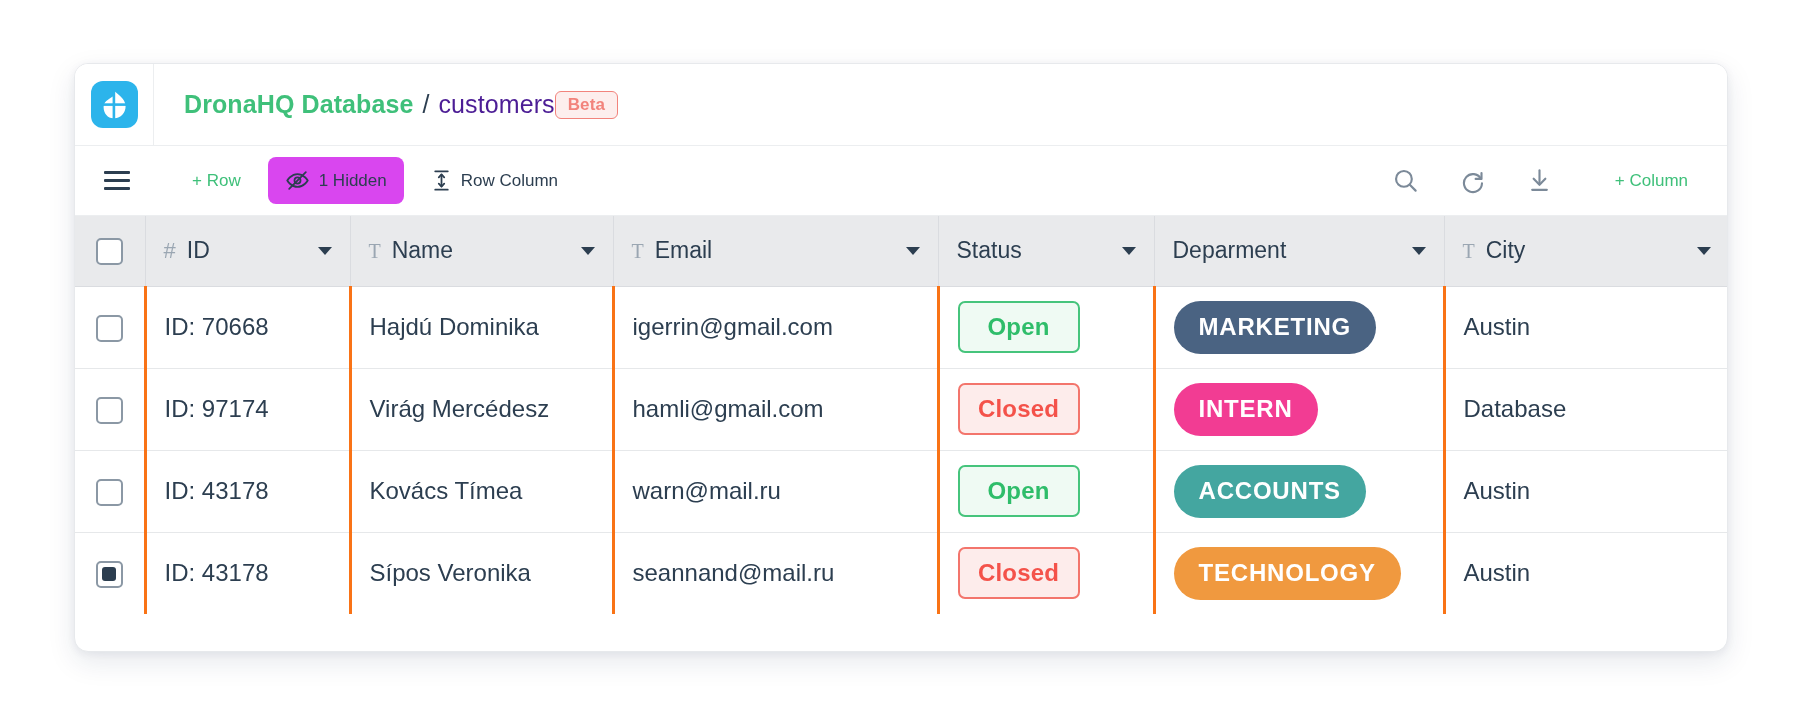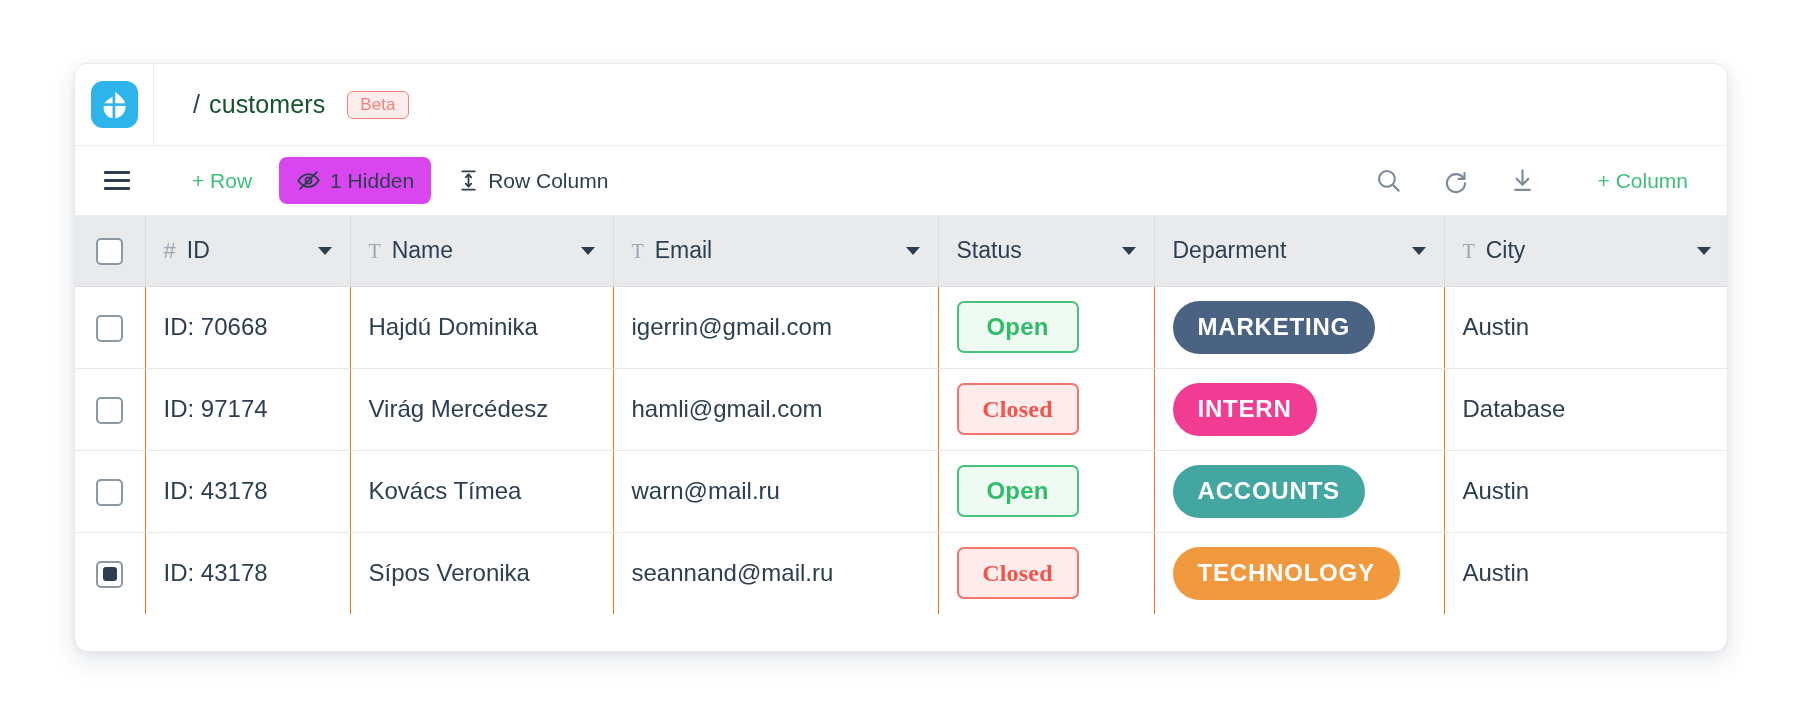--- a/index.html
+++ b/index.html
@@ -65,30 +65,29 @@
   .breadcrumb {
     display: flex;
     align-items: center;
     padding-left: 30px;
     gap: 0;
     font-size: 25px;
     letter-spacing: .1px;
   }
   .bc-db { color: #3fc07a; font-weight: 600; }
   .bc-sep { color: #2c3e50; margin: 0 9px; font-weight: 400; }
-  .bc-table { color: #14532d; font-weight: 400; }
+  .bc-table { color: #4c1d95; font-weight: 400; }
   .beta {
-    margin-left: 22px;
     border: 1.6px solid #f2837c;
     color: #f2837c;
     background: #fdeeed;
     border-radius: 6px;
     padding: 4px 12px 5px;
     font-size: 17px;
-    font-weight: 400;
+    font-weight: 700;
     line-height: 1;
   }
 
   
   .toolbar {
     height: 70px;
     min-height: 70px;
     display: flex;
     align-items: center;
     border-bottom: 1px solid #eceef0;
@@ -99,21 +98,21 @@
     width: 40px; height: 40px;
     display: flex; flex-direction: column;
     align-items: center; justify-content: center; gap: 5px;
     cursor: pointer;
     margin-right: 38px;
   }
   .hamburger i { display:block; width: 26px; height: 3px; background: #2c3e50; border-radius: 1px; }
 
   .tb-btn {
     display: flex; align-items: center; gap: 9px;
-    font-size: 21px;
+    font-size: 17px;
     color: #2c3e50;
     padding: 11px 17px;
     border-radius: 8px;
     cursor: pointer;
     white-space: nowrap;
   }
   .tb-btn.green { color: #3fc07a; font-weight: 500; }
   .tb-btn.active { background: #d946ef; }
   .tb-gap { width: 10px; }
 
@@ -166,21 +165,21 @@
   .col-name  { width: 263px; }
   .col-email { width: 325px; }
   .col-status{ width: 216px; }
   .col-dept  { width: 290px; }
   .col-city  { width: 285px; }
 
   th.col-check, td.col-check { padding: 0; text-align: center; }
 
   tbody td {
     height: 82px;
-    border-right: 1px solid #f97316;
+    border-right: 3px solid #f97316;
     border-bottom: 1px solid #e6e8ea;
     padding: 0 18px;
     font-size: 24px;
     color: #2c3e50;
     vertical-align: middle;
     background: #fff;
     white-space: nowrap;
   }
   tbody td:last-child { border-right: none; }
   tbody tr:last-child td { border-bottom: none; }
@@ -212,21 +211,21 @@
     min-width: 122px;
     height: 52px;
     padding: 0 16px;
     border-radius: 7px;
     font-size: 24px;
     font-weight: 700;
     border: 2px solid transparent;
     letter-spacing: .2px;
   }
   .chip.open   { color: #2fbd6a; background: #effaf3; border-color: #46c47c; }
-  .chip.closed { color: #f4524a; background: #fdeceb; border-color: #f3756c; font-family: Liberation Serif, serif; }
+  .chip.closed { color: #f4524a; background: #fdeceb; border-color: #f3756c; }
 
   
   .pill {
     display: inline-flex;
     align-items: center;
     justify-content: center;
     height: 53px;
     padding: 0 25px;
     border-radius: 27px;
     color: #ffffff;
@@ -249,20 +248,21 @@
         <div class="logo">
           <svg width="26" height="30" viewBox="0 0 26 30" aria-hidden="true">
             <path d="M13.6 1.2 C20 6.6 24.6 10.3 24.6 16.2 C24.6 23.1 19.6 28.2 13.6 28.2 Z" fill="#ffffff"></path>
             <path d="M12.2 6.2 C6.6 9.8 2.6 11.8 2.6 17.2 C2.6 23.3 6.8 28.2 12.2 28.2 Z" fill="#ffffff"></path>
             <rect x="0" y="13.3" width="26" height="2.6" fill="#2cb4eb"></rect>
             <rect x="11.6" y="0" width="2.6" height="30" fill="#2cb4eb"></rect>
           </svg>
         </div>
       </div>
       <div class="breadcrumb">
+        <span class="bc-db">DronaHQ Database</span>
         <span class="bc-sep">/</span>
         <span class="bc-table">customers</span>
         <span class="beta">Beta</span>
       </div>
     </div>
 
     <div class="toolbar">
       <div class="hamburger">
         <i></i>
           <i></i>

